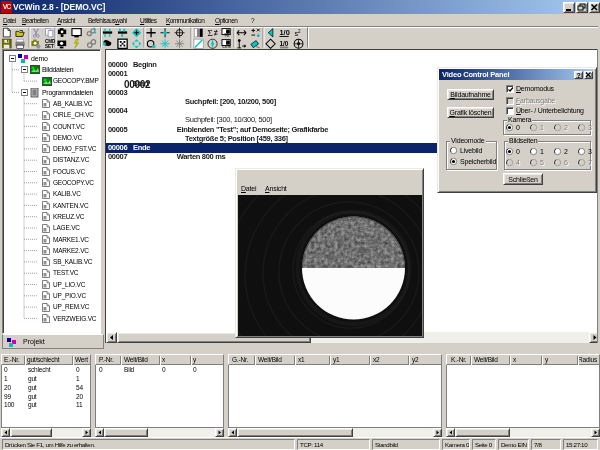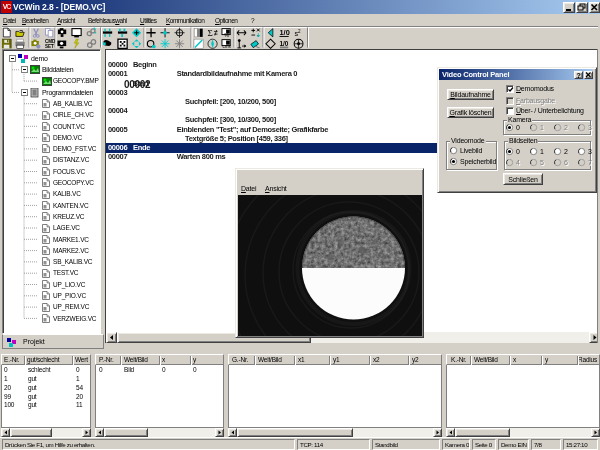--- a/index.html
+++ b/index.html
@@ -451,27 +451,26 @@
       <rect x="5" y="2" width="4" height="4" fill="#c000c0"></rect>
       <rect x="2" y="5" width="4" height="4" fill="#00c0c0"></rect>
     </svg>
   <span class="abs" style="left:20px;top:3px;font-size:7px;">Projekt</span>
 </div>
 
 <div class="abs" style="left:105px;top:49px;width:495px;height:294px;background:#fff;border-left:1px solid #404040;border-top:1px solid #404040;" id="mainlist">
     <span class="abs" style="left:2px;top:10.2px;font-weight:bold;font-size:7.5px;letter-spacing:-0.3px;color:#1a1a1a;white-space:nowrap;">00000</span>
     <span class="abs" style="left:27px;top:10.2px;font-weight:bold;font-size:7.5px;letter-spacing:-0.3px;color:#1a1a1a;white-space:nowrap;">Beginn</span>
     <span class="abs" style="left:2px;top:19.4px;font-weight:bold;font-size:7.5px;letter-spacing:-0.3px;color:#1a1a1a;white-space:nowrap;">00001</span>
-    <span class="abs" style="left:70.7px;top:19.4px;font-weight:bold;font-size:7.5px;letter-spacing:-0.3px;color:#1a1a1a;white-space:nowrap;">Standardbildaufnahme mit Kamera 0</span>
     <span class="abs" style="left:18px;top:28.6px;font-weight:bold;font-size:10px;letter-spacing:-0.3px;color:#1a1a1a;white-space:nowrap;">00002</span>
     <span class="abs" style="left:27px;top:28.6px;font-weight:bold;font-size:7.5px;letter-spacing:-0.3px;color:#1a1a1a;white-space:nowrap;">Start</span>
     <span class="abs" style="left:2px;top:37.8px;font-weight:bold;font-size:7.5px;letter-spacing:-0.3px;color:#1a1a1a;white-space:nowrap;">00003</span>
     <span class="abs" style="left:79px;top:47.0px;font-weight:bold;font-size:7.5px;letter-spacing:-0.3px;color:#1a1a1a;white-space:nowrap;">Suchpfeil: [200, 10/200, 500]</span>
     <span class="abs" style="left:2px;top:56.2px;font-weight:bold;font-size:7.5px;letter-spacing:-0.3px;color:#1a1a1a;white-space:nowrap;">00004</span>
-    <span class="abs" style="left:79px;top:65.4px;font-weight:bold;font-size:7.5px;letter-spacing:-0.3px;color:#1a1a1a;white-space:nowrap;">Suchpfeil: [300, 10/300, 500]</span>
+    <span class="abs" style="left:79px;top:65.4px;font-weight:normal;font-size:7.5px;letter-spacing:-0.3px;color:#1a1a1a;white-space:nowrap;">Suchpfeil: [300, 10/300, 500]</span>
     <span class="abs" style="left:2px;top:74.6px;font-weight:bold;font-size:7.5px;letter-spacing:-0.3px;color:#1a1a1a;white-space:nowrap;">00005</span>
     <span class="abs" style="left:70.7px;top:74.6px;font-weight:bold;font-size:7.5px;letter-spacing:-0.3px;color:#1a1a1a;white-space:nowrap;">Einblenden  "Test"; auf Demoseite; Grafikfarbe</span>
     <span class="abs" style="left:79px;top:83.8px;font-weight:bold;font-size:7.5px;letter-spacing:-0.3px;color:#1a1a1a;white-space:nowrap;">Textgröße 5; Position [459, 336]</span>
     <div class="abs" style="left:0;top:93px;width:494px;height:9.6px;background:#0a246a;"></div>
     <span class="abs" style="left:2px;top:93.0px;font-weight:bold;font-size:7.5px;letter-spacing:-0.3px;color:#fff;white-space:nowrap;">00006</span>
     <span class="abs" style="left:27px;top:93.0px;font-weight:bold;font-size:7.5px;letter-spacing:-0.3px;color:#fff;white-space:nowrap;">Ende</span>
     <span class="abs" style="left:2px;top:102.2px;font-weight:bold;font-size:7.5px;letter-spacing:-0.3px;color:#1a1a1a;white-space:nowrap;">00007</span>
     <span class="abs" style="left:70.7px;top:102.2px;font-weight:bold;font-size:7.5px;letter-spacing:-0.3px;color:#1a1a1a;white-space:nowrap;">Warten 800 ms</span>
     <div class="abs" style="left:0;top:282px;width:494px;height:11px;background:#f1efe9;">
       <div class="btn abs" style="left:0;top:0;width:11px;height:11px;"><svg width="9" height="9">

